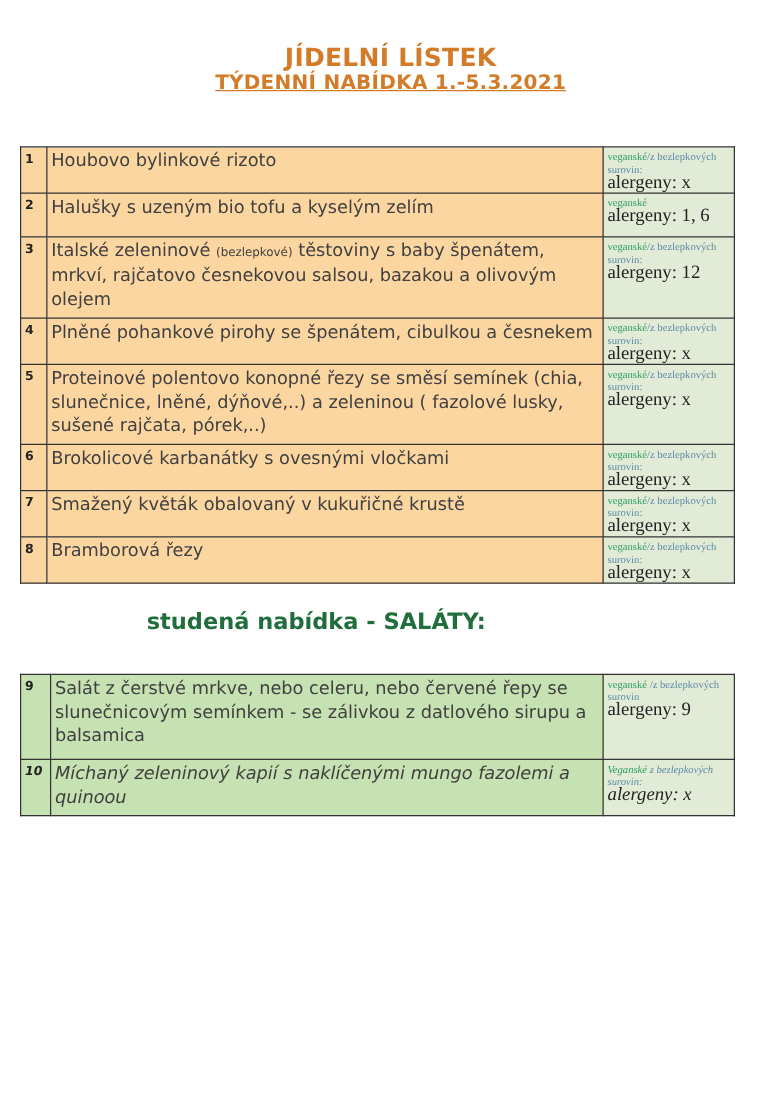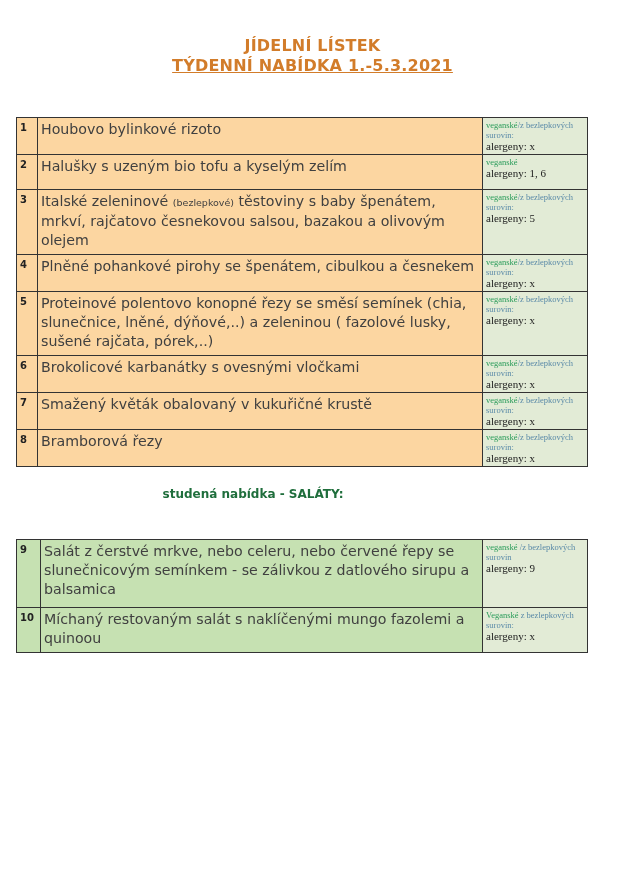--- a/index.html
+++ b/index.html
@@ -1,34 +1,34 @@
 <!DOCTYPE html>
 <html><head>
 <meta charset="utf-8">
 <style>
   html, body { margin: 0; padding: 0; background: #ffffff; }
   body { width: 625px; height: 884px; position: relative; font-family: "DejaVu Sans", sans-serif; overflow: hidden; }
   .header { position: absolute; top: 36px; left: 0; width: 625px; text-align: center; color: #d27c2a; font-weight: bold; }
-  .header .t1 { font-size: 16px; line-height: 20px; letter-spacing: 0.2px; }
+  .header .t1 { font-size: 20px; line-height: 20px; letter-spacing: 0.2px; }
   .header .t2 { font-size: 16px; line-height: 20px; text-decoration: underline; letter-spacing: 0.2px; }
   table.menu { position: absolute; left: 16px; width: 572px; border-collapse: collapse; table-layout: fixed; }
   table.menu td { border: 1px solid #333; vertical-align: top; padding: 0; }
   table.hot { top: 117px; }
   table.cold { top: 539px; }
   td.num { width: 17px; font-size: 10px; font-weight: bold; padding: 4px 0 0 3px !important; color: #222; }
   td.name { font-size: 14.2px; line-height: 19px; color: #404040; padding: 2px 3px 4px 3px !important; }
   td.info { width: 99px; font-family: "Liberation Serif", serif; font-size: 8.5px; line-height: 10px; padding: 2px 2px 2px 3px !important; background: #e2ebd6; }
   table.hot td.num, table.hot td.name { background: #fcd6a1; }
   table.cold td.num, table.cold td.name { background: #c6e1b2; }
   table.cold td.num { width: 20px; }
   .veg { color: #2a9c5a; }
   .gf { color: #5a8aa8; }
-  .alg { color: #222; font-size: 11px; line-height: 12px; display: block; }
+  .alg { color: #222; font-size: 15px; line-height: 12px; display: block; }
   .small-bold { font-size: 9.5px; font-weight: normal; }
-  .section-title { position: absolute; top: 487px; left: 0; width: 506px; text-align: center; color: #1f6e3c; font-weight: bold; font-size: 12px; }
+  .section-title { position: absolute; top: 487px; left: 0; width: 506px; text-align: center; color: #1f6e3c; font-weight: bold; font-size: 18px; }
 </style>
 </head>
 <body>
 
 <div class="header">
   <div class="t1">JÍDELNÍ LÍSTEK</div>
   <div class="t2">TÝDENNÍ NABÍDKA 1.-5.3.2021</div>
 </div>
 
 <table class="menu hot">
@@ -39,21 +39,21 @@
         <td class="info"><span class="veg">veganské</span><span class="gf">/z bezlepkových surovin:</span><span class="alg">alergeny: x</span></td>
       </tr>
       <tr style="height: 35px;">
         <td class="num">2</td>
         <td class="name">Halušky s uzeným bio tofu a kyselým zelím</td>
         <td class="info"><span class="veg">veganské</span><span class="gf"></span><span class="alg">alergeny: 1, 6</span></td>
       </tr>
       <tr style="height: 62px;">
         <td class="num">3</td>
         <td class="name"><span>Italské zeleninové </span><span class="small-bold">(bezlepkové)</span><span> těstoviny s baby špenátem, mrkví, rajčatovo česnekovou salsou, bazakou a olivovým olejem</span></td>
-        <td class="info"><span class="veg">veganské</span><span class="gf">/z bezlepkových surovin:</span><span class="alg">alergeny: 5</span></td>
+        <td class="info"><span class="veg">veganské</span><span class="gf">/z bezlepkových surovin:</span><span class="alg">alergeny: 12</span></td>
       </tr>
       <tr style="height: 36px;">
         <td class="num">4</td>
         <td class="name">Plněné pohankové pirohy se špenátem, cibulkou a česnekem</td>
         <td class="info"><span class="veg">veganské</span><span class="gf">/z bezlepkových surovin:</span><span class="alg">alergeny: x</span></td>
       </tr>
       <tr style="height: 62px;">
         <td class="num">5</td>
         <td class="name">Proteinové polentovo konopné řezy se směsí semínek (chia, slunečnice, lněné, dýňové,..) a zeleninou ( fazolové lusky, sušené rajčata, pórek,..)</td>
         <td class="info"><span class="veg">veganské</span><span class="gf">/z bezlepkových surovin:</span><span class="alg">alergeny: x</span></td>
@@ -78,19 +78,19 @@
 
 <div class="section-title">studená nabídka - SALÁTY:</div>
 
 <table class="menu cold">
   <tbody id="cold-body">
       <tr style="height: 68px;">
         <td class="num">9</td>
         <td class="name">Salát z čerstvé mrkve, nebo celeru, nebo červené řepy se slunečnicovým semínkem - se zálivkou z datlového sirupu a balsamica</td>
         <td class="info"><span class="veg">veganské</span><span class="gf"> /z bezlepkových surovin</span><span class="alg">alergeny: 9</span></td>
       </tr>
-      <tr style="height: 38px;">
+      <tr style="height: 38px; font-style: italic;">
         <td class="num">10</td>
-        <td class="name">Míchaný restovaným salát s naklíčenými mungo fazolemi a quinoou</td>
+        <td class="name">Míchaný zeleninový kapií s naklíčenými mungo fazolemi a quinoou</td>
         <td class="info"><span class="veg">Veganské</span><span class="gf">  z bezlepkových surovin:</span><span class="alg">alergeny: x</span></td>
       </tr>
     </tbody>
 </table>
 
 </body></html>

